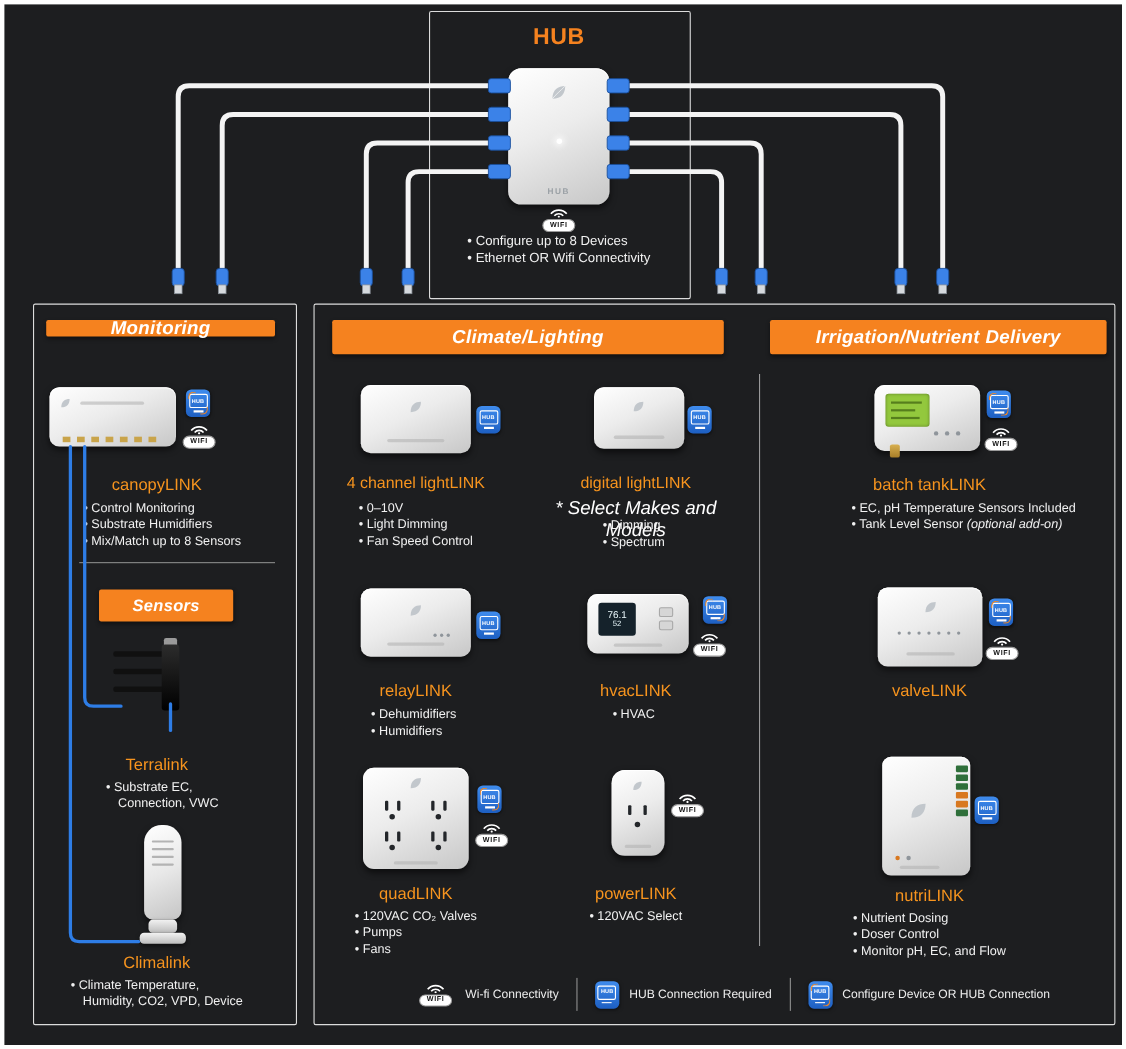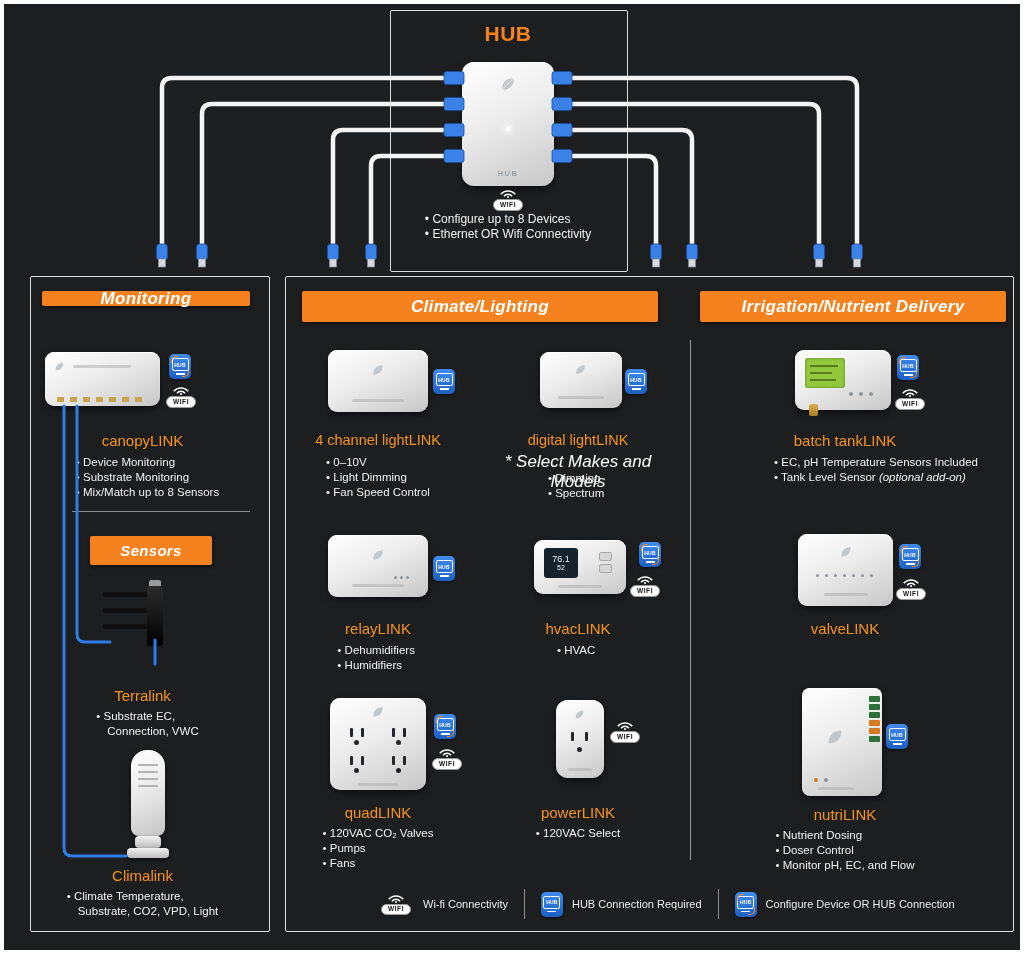--- a/index.html
+++ b/index.html
@@ -152,22 +152,22 @@
     <svg width="18" height="10" viewBox="0 0 20 11">
         <path d="M2 7 A 10.5 10.5 0 0 1 18 7" fill="none" stroke="#fff" stroke-width="1.7"></path>
         <path d="M5.5 9 A 6 6 0 0 1 14.5 9" fill="none" stroke="#fff" stroke-width="1.7"></path>
         <circle cx="10" cy="10" r="1.1" fill="#fff"></circle>
       </svg>
     <span class="wifi-pill">WIFI</span>
   </div>
   <div class="dname" style="left:30px;top:432px;width:225px">canopyLINK</div>
   <div class="blist" style="left:40px;top:455px;width:215px">
     <ul>
-      <li>Device Monitoring</li>
-      <li>Substrate Monitoring</li>
+      <li>Control Monitoring</li>
+      <li>Substrate Humidifiers</li>
       <li>Mix/Match up to 8 Sensors</li>
     </ul>
   </div>
   <div class="divider" style="left:72px;top:511px;width:178px"></div>
 
   <div class="banner small" style="left:90px;top:536px;width:122px;height:29px">Sensors</div>
 
   <div style="position:absolute;left:103px;top:580px;width:62px;height:78px">
     <div class="prong" style="left:0;top:12px"></div>
     <div class="prong" style="left:0;top:28px"></div>
@@ -190,21 +190,21 @@
       <div class="pod-slot" style="left:7px;top:28px"></div>
       <div class="pod-slot" style="left:7px;top:35px"></div>
     </div>
     <div class="pod-base" style="left:9px;top:86px;width:26px;height:12px"></div>
     <div class="pod-base" style="left:1px;top:98px;width:42px;height:10px"></div>
   </div>
   <div class="dname" style="left:30px;top:867px;width:225px">Climalink</div>
   <div class="blist" style="left:25px;top:889px;width:235px">
     <ul>
       <li>Climate Temperature,</li>
-      <li class="cont">Substrate, CO2, VPD, Light</li>
+      <li class="cont">Humidity, CO2, VPD, Device</li>
     </ul>
   </div>
 
   <div class="device" style="left:328px;top:350px;width:100px;height:62px">
     <svg class="leaf" style="position:absolute;left:42px;top:12px" width="16" height="16" viewBox="0 0 24 24">
         <path d="M5 19 C5 9 11 5 19 5 C19 13 15 19 5 19 Z" fill="currentColor"></path>
       </svg>
     <div class="lblbar" style="left:24px;bottom:10px;width:52px"></div>
   </div>
   <div class="hub-badge" style="left:433px;top:369px">

